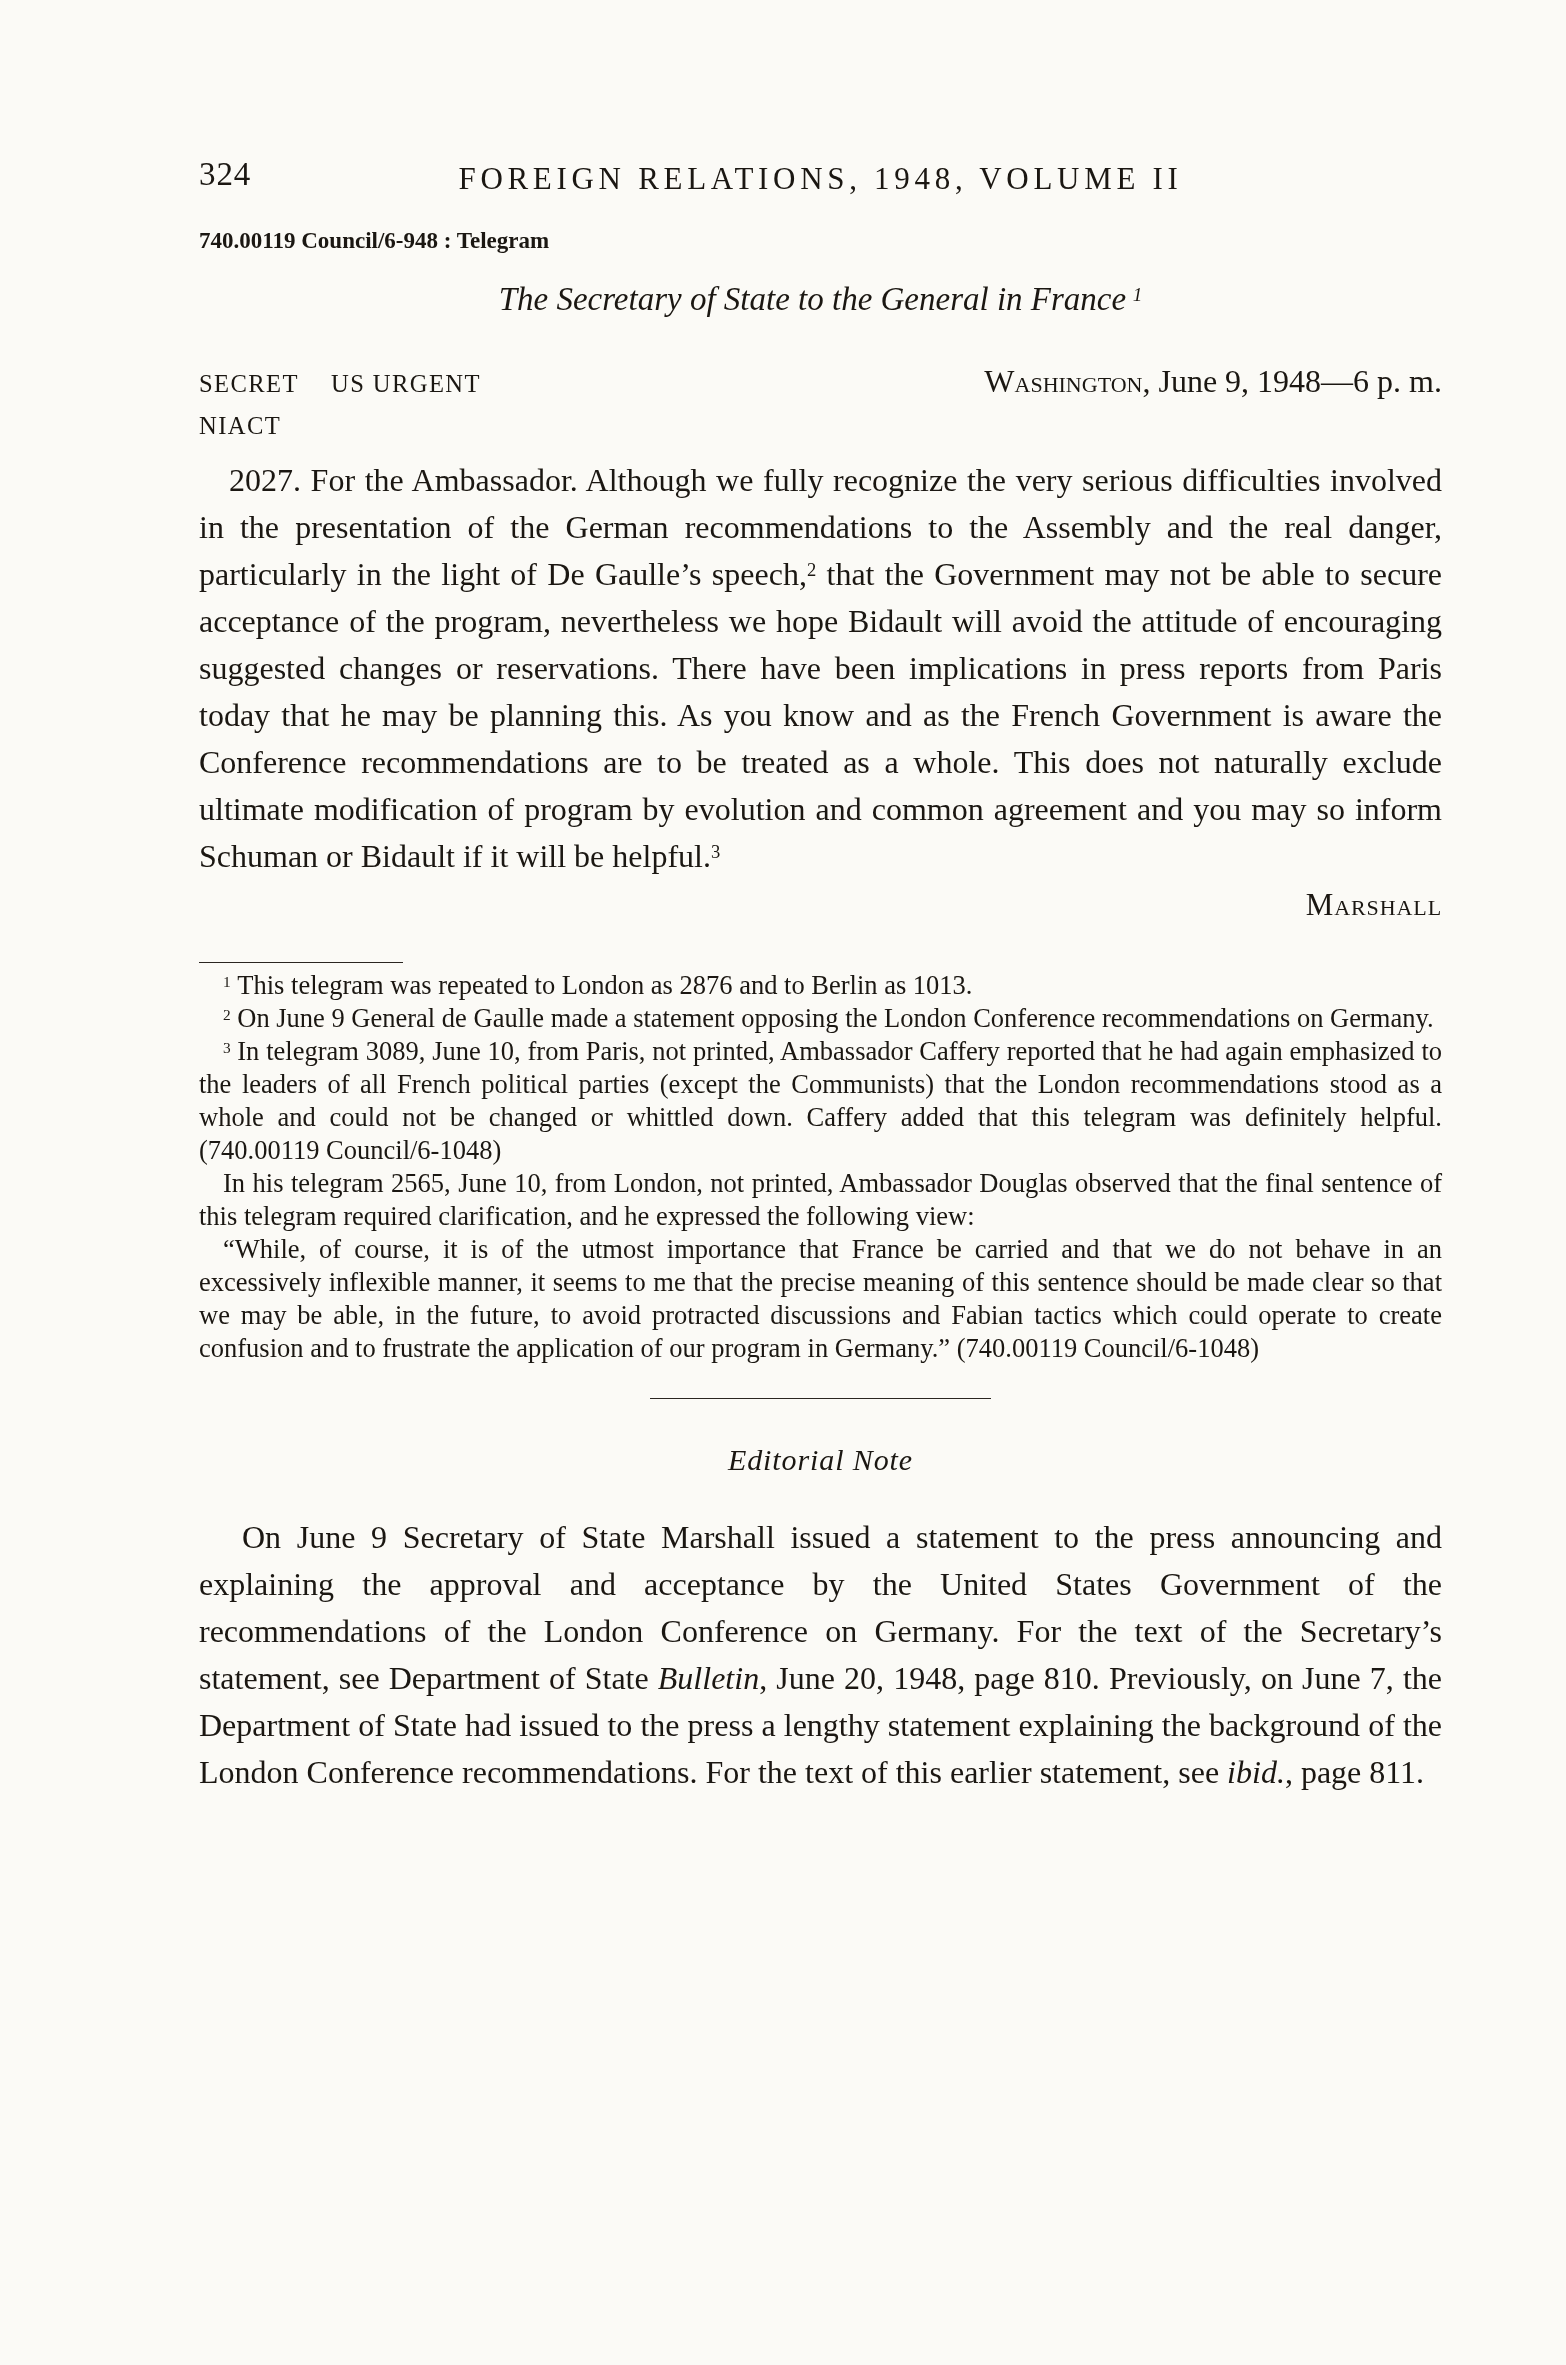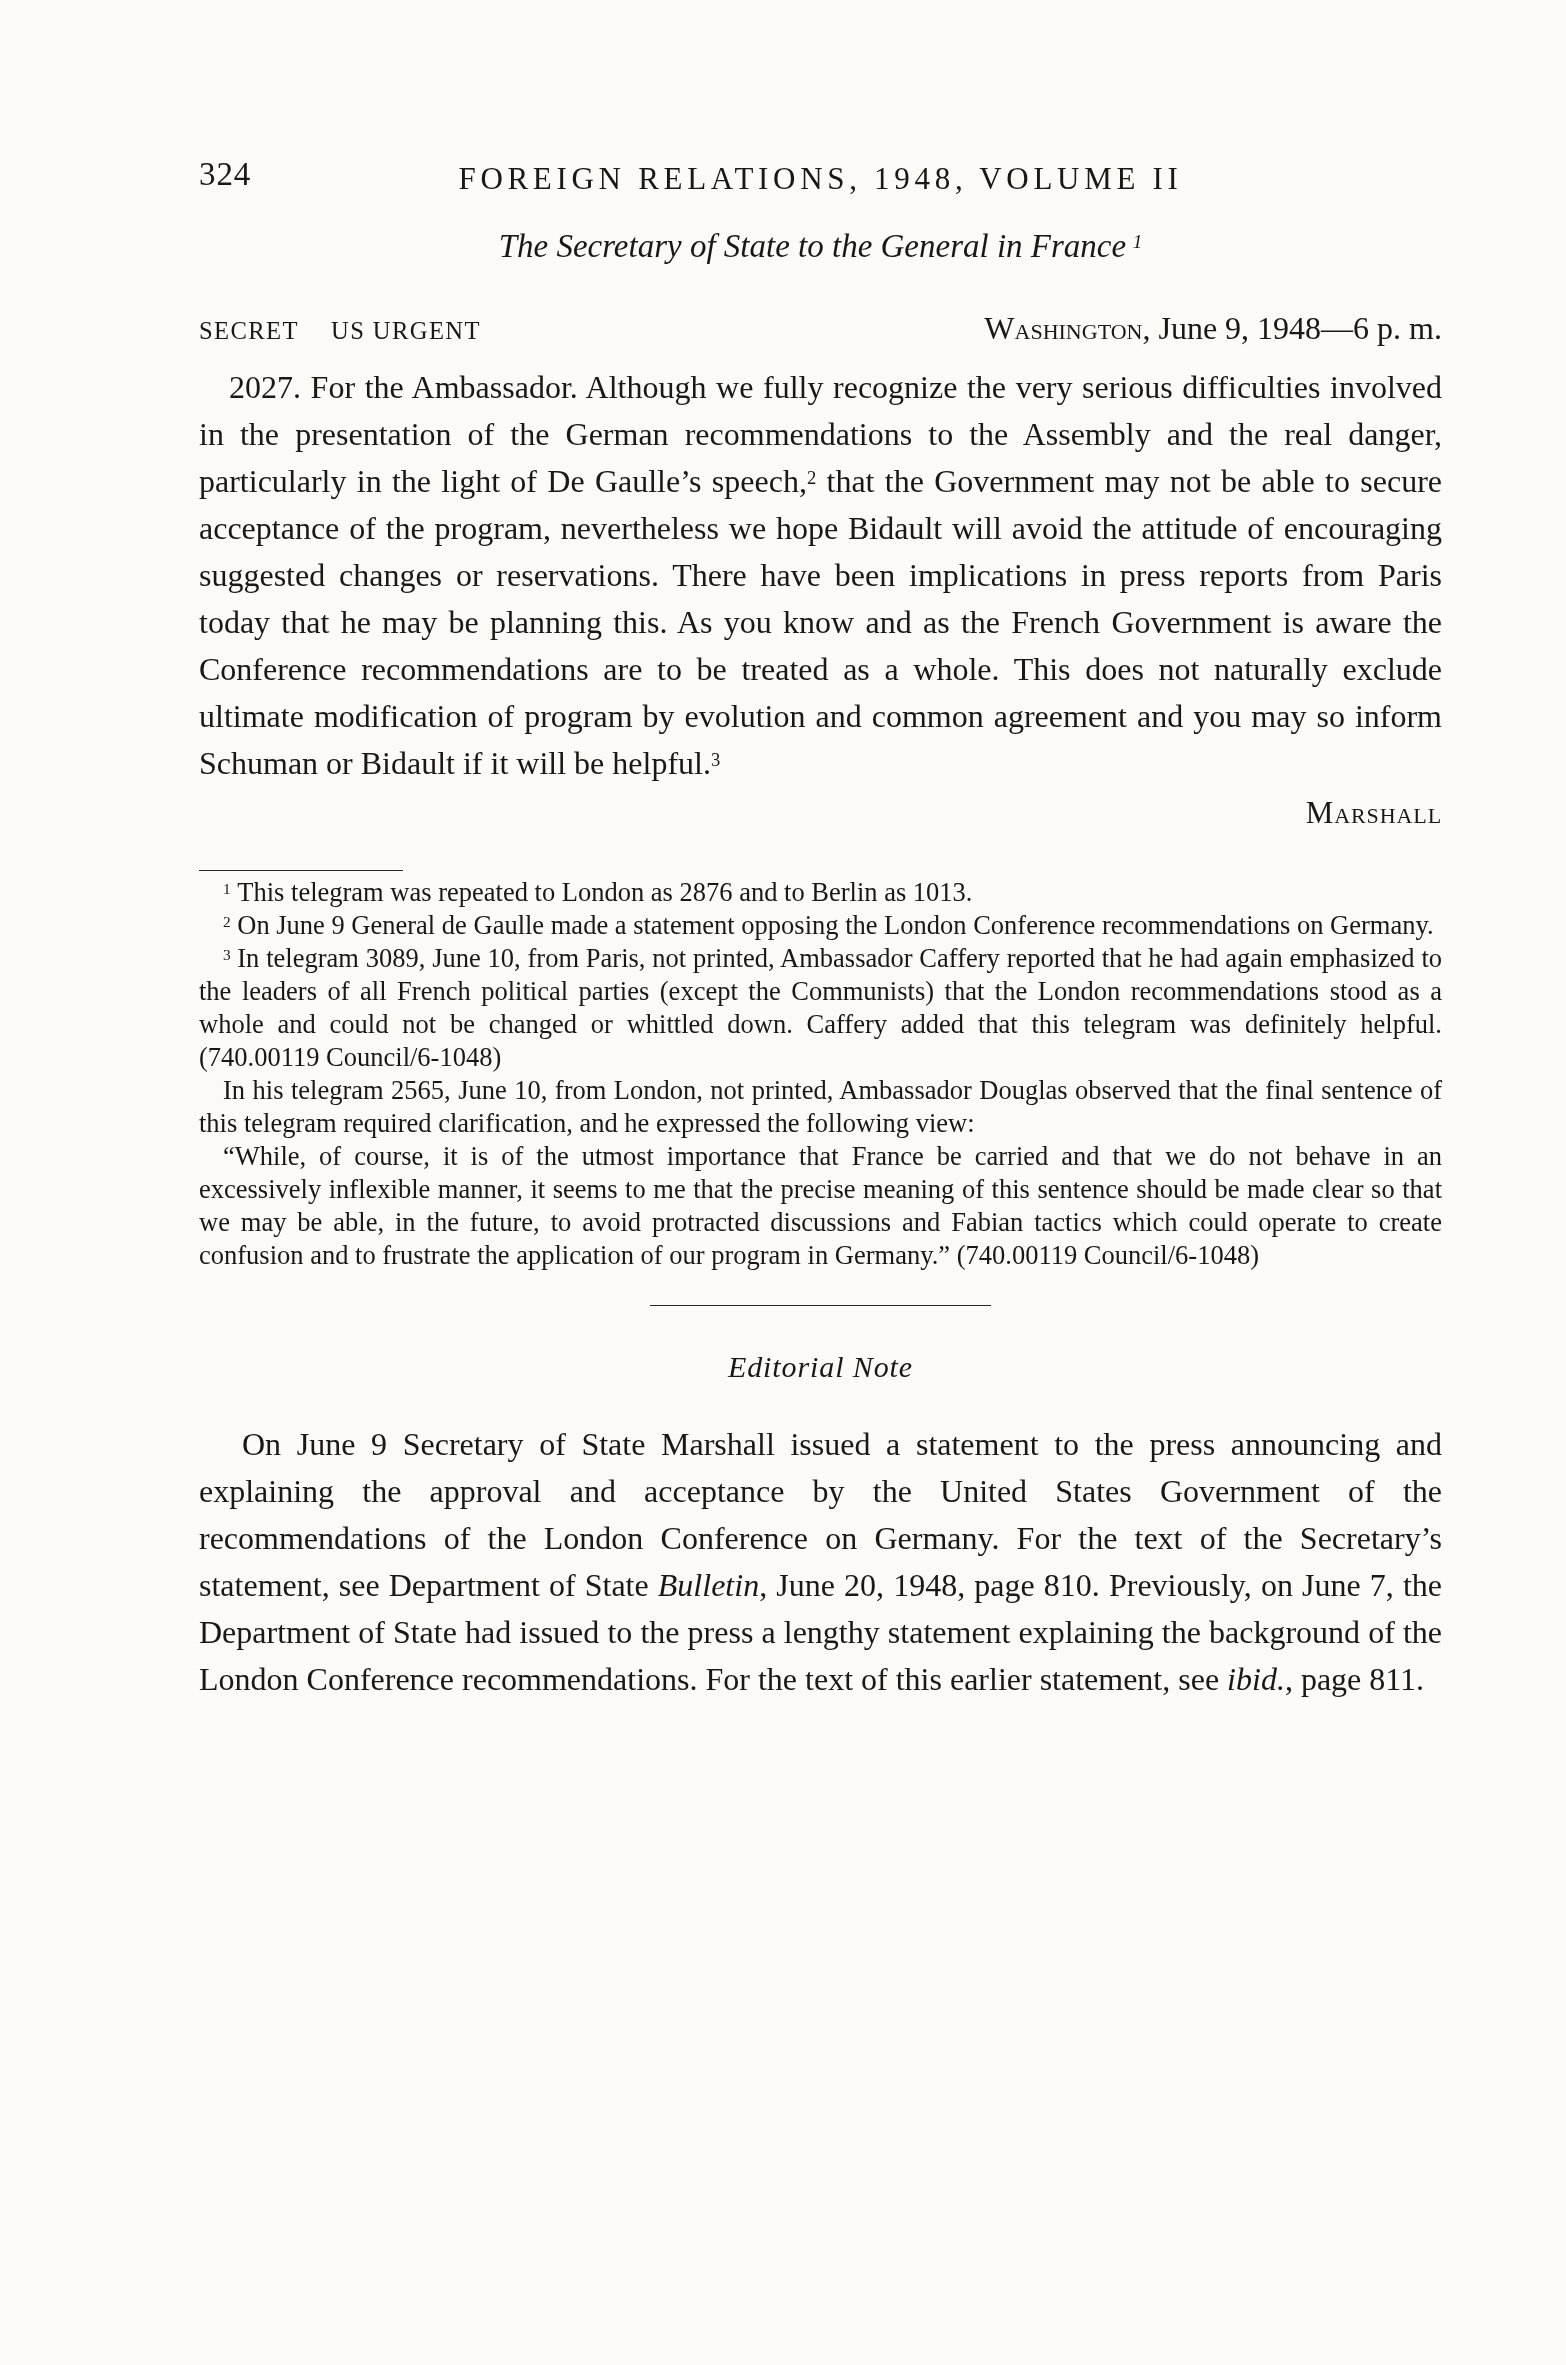--- a/index.html
+++ b/index.html
@@ -103,30 +103,32 @@
 </head>
 <body>
 
 <div class="page">
 
   <header class="running-head">
     <span class="pagenum">324</span>
     <span class="head-title">FOREIGN RELATIONS, 1948, VOLUME II</span>
   </header>
 
+  <div class="ref-line">740.00119 Council/6-948 : Telegram</div>
 
   <h1 class="doc-title"><span>The Secretary of State to the General in France</span><sup class="fnref">1</sup></h1>
 
   <div class="meta-row">
     <div class="meta-left">
       <span class="caps">SECRET</span>
       <span class="caps">US URGENT</span>
     </div>
     <div class="dateline"><span class="sc">Washington,</span><span> June 9, 1948—6 p. m.</span></div>
   </div>
+  <div class="caps niact">NIACT</div>
 
   <p class="body-par"><span>2027. For the Ambassador. Although we fully recognize the very serious difficulties involved in the presentation of the German recommendations to the Assembly and the real danger, particularly in the light of De Gaulle’s speech,</span><sup class="fnref">2</sup><span> that the Government may not be able to secure acceptance of the program, nevertheless we hope Bidault will avoid the attitude of encouraging suggested changes or reservations. There have been implications in press reports from Paris today that he may be planning this. As you know and as the French Government is aware the Conference recommendations are to be treated as a whole. This does not naturally exclude ultimate modification of program by evolution and common agreement and you may so inform Schuman or Bidault if it will be helpful.</span><sup class="fnref">3</sup></p>
 
   <div class="signature sc">Marshall</div>
 
   <hr class="fn-rule">
 
   <div class="footnotes">
     <p class="fn"><sup class="fn-marker">1</sup><span>This telegram was repeated to London as 2876 and to Berlin as 1013.</span></p>
     <p class="fn"><sup class="fn-marker">2</sup><span>On June 9 General de Gaulle made a statement opposing the London Conference recommendations on Germany.</span></p>

